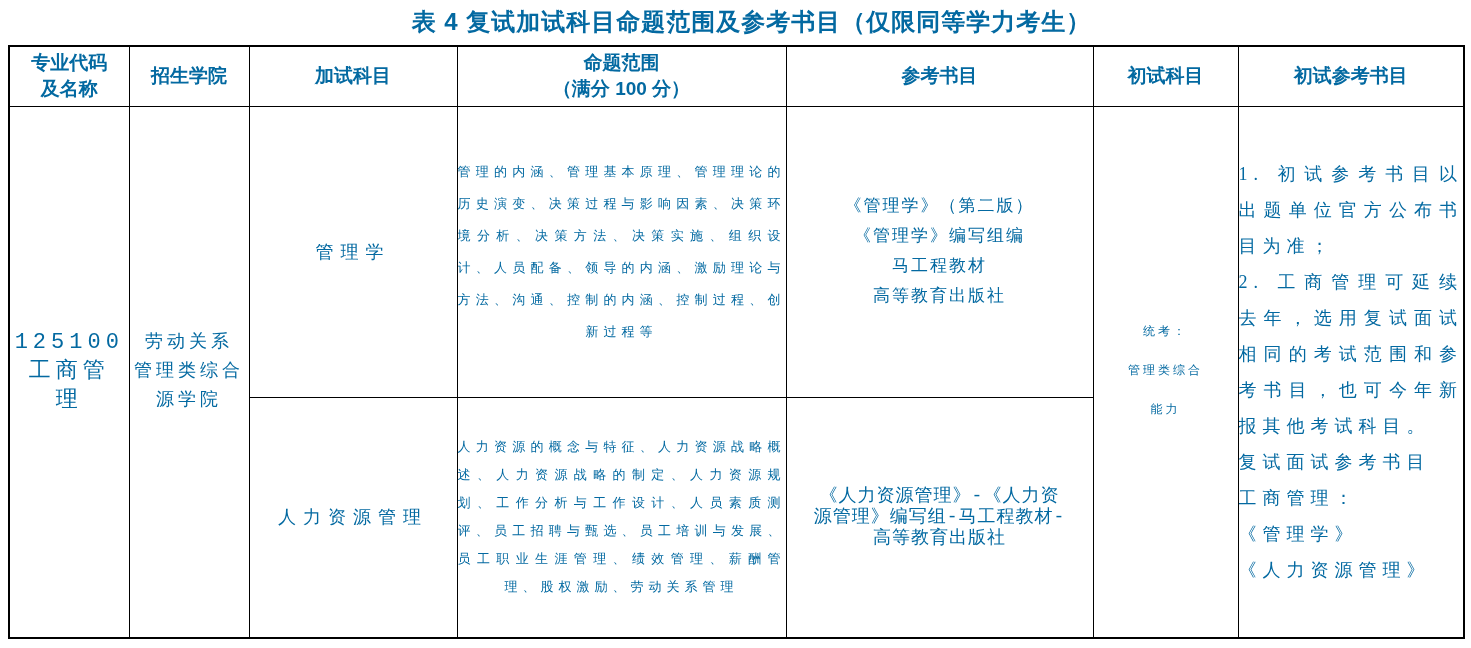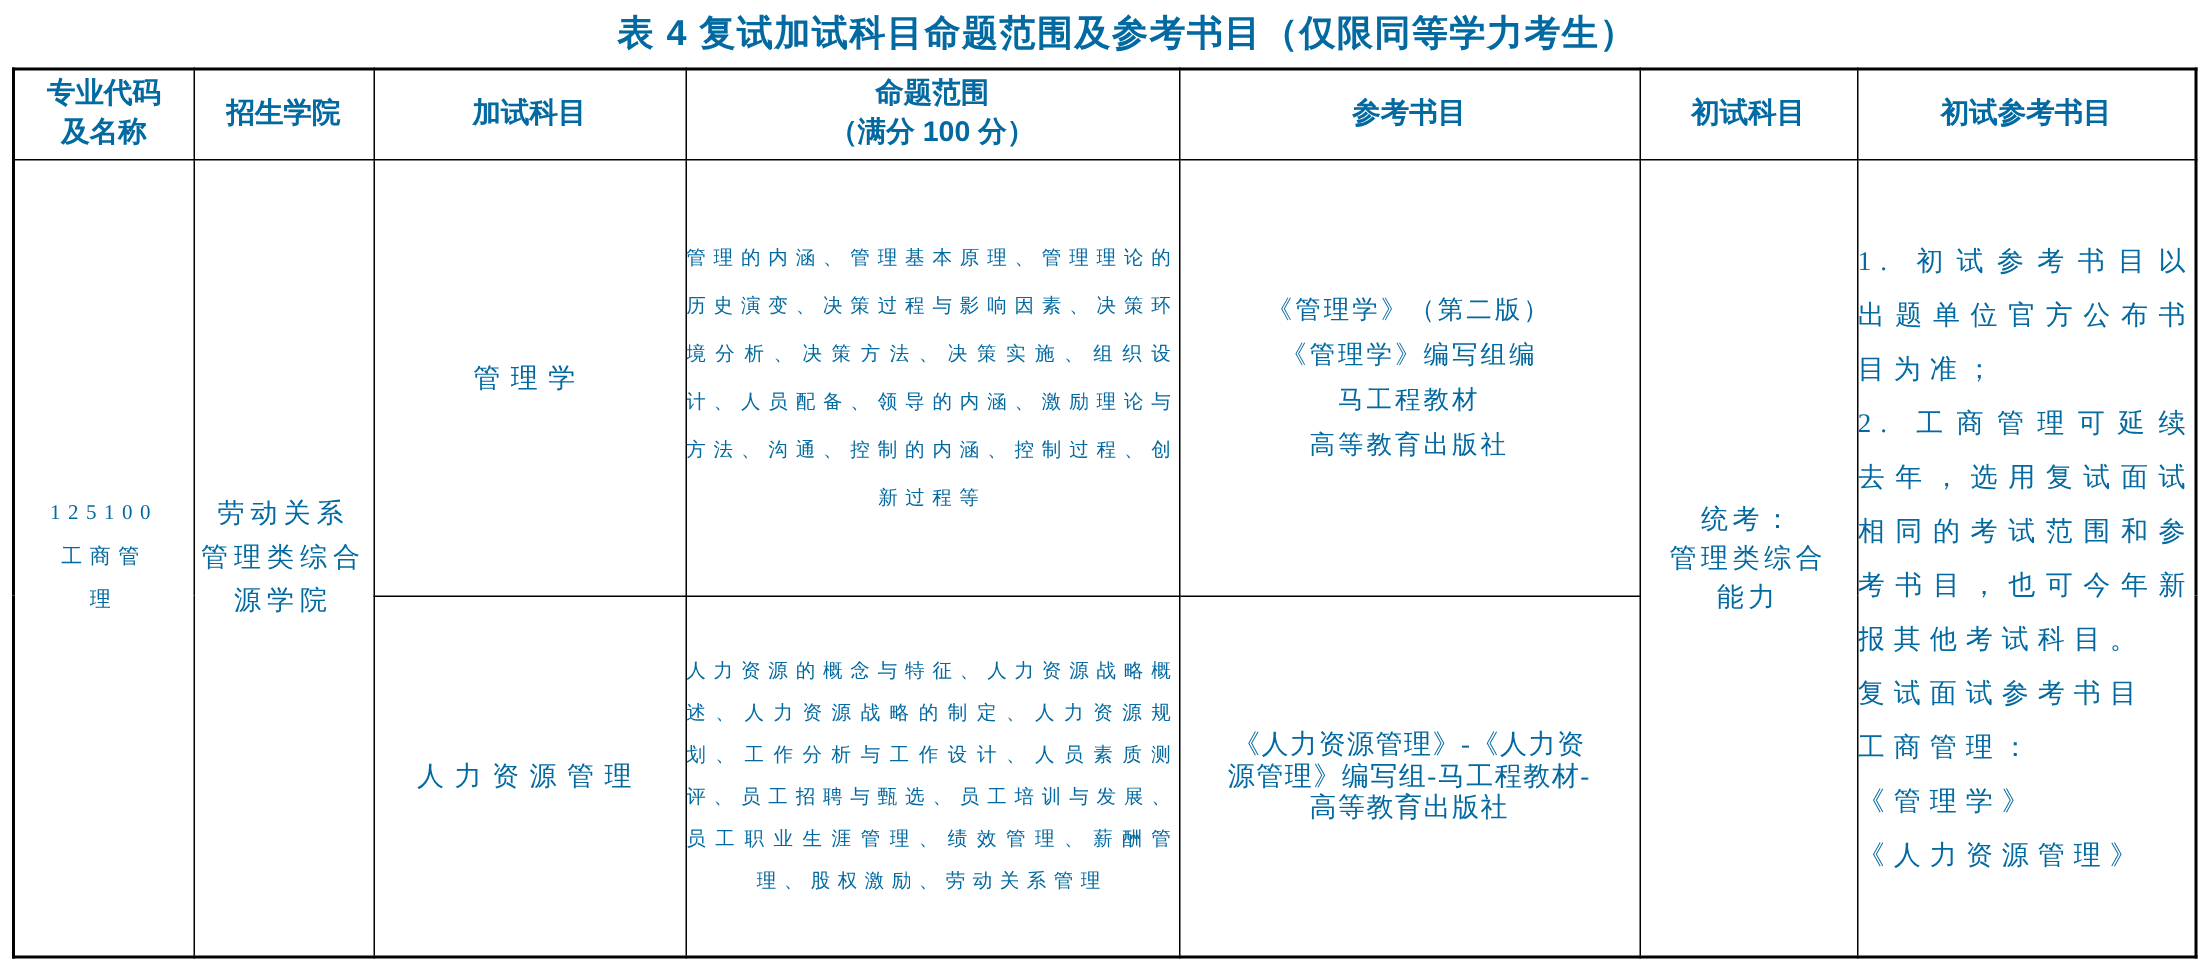--- a/index.html
+++ b/index.html
@@ -45,23 +45,24 @@
     font-family: "Liberation Sans", "DejaVu Sans", sans-serif;
     font-weight: bold;
     font-size: 19px;
     line-height: 26px;
     text-align: center;
     white-space: pre-line;
   }
   .c-center-pre {
     text-align: center;
     white-space: pre-line;
+    font-family: Liberation Mono, monospace;
   }
   .c-major {
-    font-size: 14px;
+    font-size: 22px;
     line-height: 29px;
     letter-spacing: 5px;
   }
   .c-college {
     font-size: 18px;
     line-height: 29px;
     letter-spacing: 4px;
   }
   .c-subject {
     text-align: center;
@@ -81,22 +82,22 @@
     font-size: 17px;
     line-height: 30px;
     letter-spacing: 2px;
   }
   .c-ref-2 {
     font-size: 18px;
     line-height: 21px;
     letter-spacing: 1px;
   }
   .c-initial {
-    font-size: 18px;
-    line-height: 26px;
+    font-size: 12px;
+    line-height: 39px;
     letter-spacing: 3px;
   }
   .c-initrefs {
     vertical-align: top;
     text-align: justify;
     font-size: 18px;
     line-height: 36px;
     letter-spacing: 6px;
     padding: 8px 8px 0 10px;
     border-radius: 16px;

